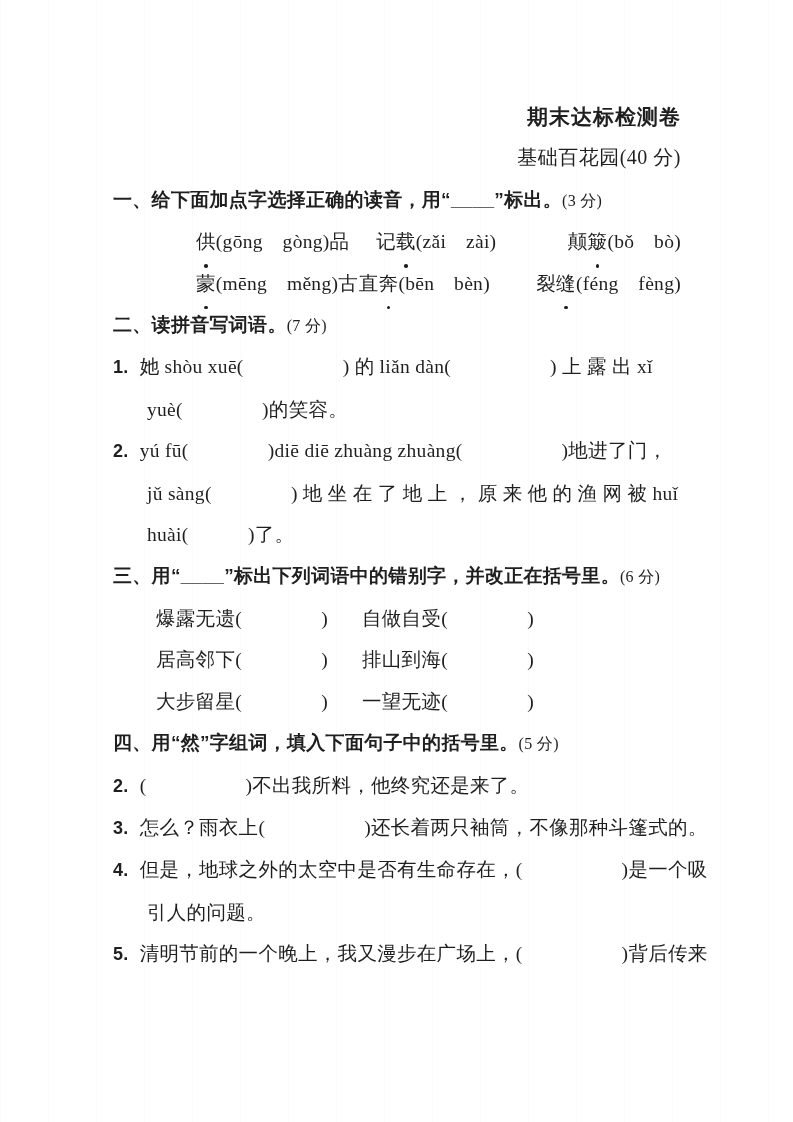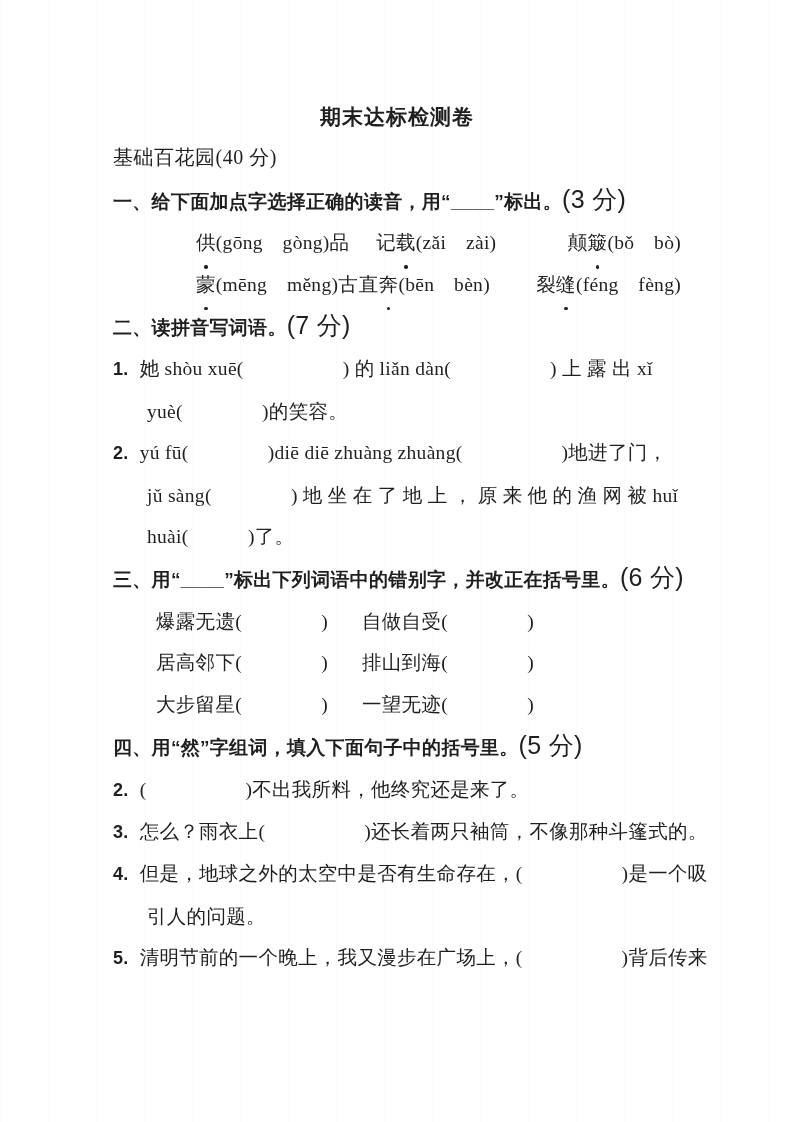--- a/index.html
+++ b/index.html
@@ -27,41 +27,41 @@
     left: 113px;
     width: 568px;
   }
   .line {
     line-height: 41.4px;
     font-size: 19.5px;
     white-space: pre;
     letter-spacing: 0.3px;
   }
   .doc-title {
-    text-align: center;
+    text-align: right;
     font-family: "Liberation Sans", "DejaVu Sans", sans-serif;
     font-weight: bold;
     font-size: 21px;
     letter-spacing: 1px;
   }
   .doc-subtitle {
-    text-align: left;
+    text-align: right;
     font-size: 20px;
     letter-spacing: 0.5px;
   }
   .heading .htext {
     font-family: "Liberation Sans", "DejaVu Sans", sans-serif;
     font-weight: bold;
     font-size: 19px;
     letter-spacing: 0.3px;
   }
   .heading .score {
-    font-family: Liberation Sans, sans-serif;
+    font-family: Liberation Serif, serif;
     font-weight: normal;
-    font-size: 25px;
+    font-size: 16px;
   }
   .num {
     font-family: "Liberation Sans", "DejaVu Sans", sans-serif;
     font-weight: bold;
     font-size: 18px;
     margin-right: 11px;
   }
   .cont { padding-left: 34px; }
   .prow {
     display: flex;

